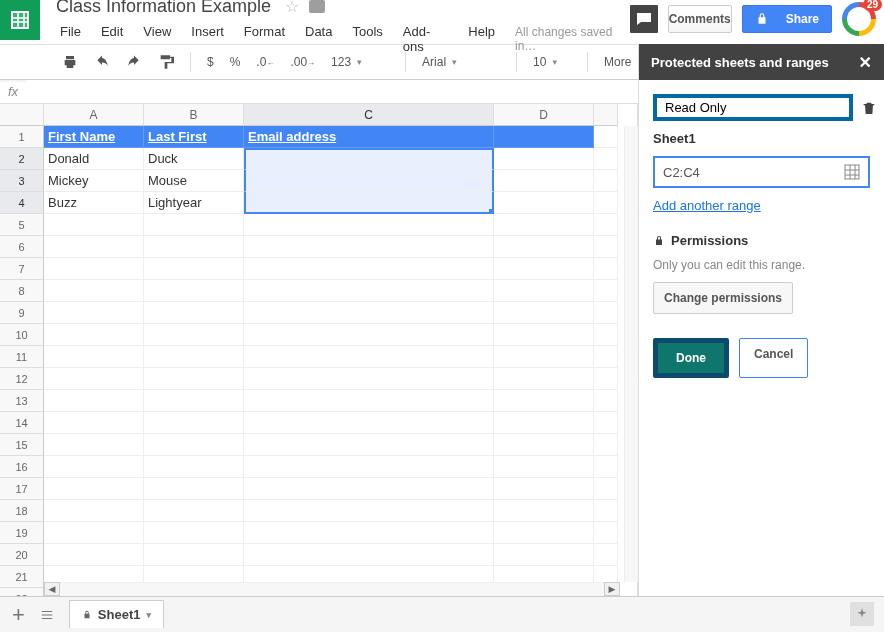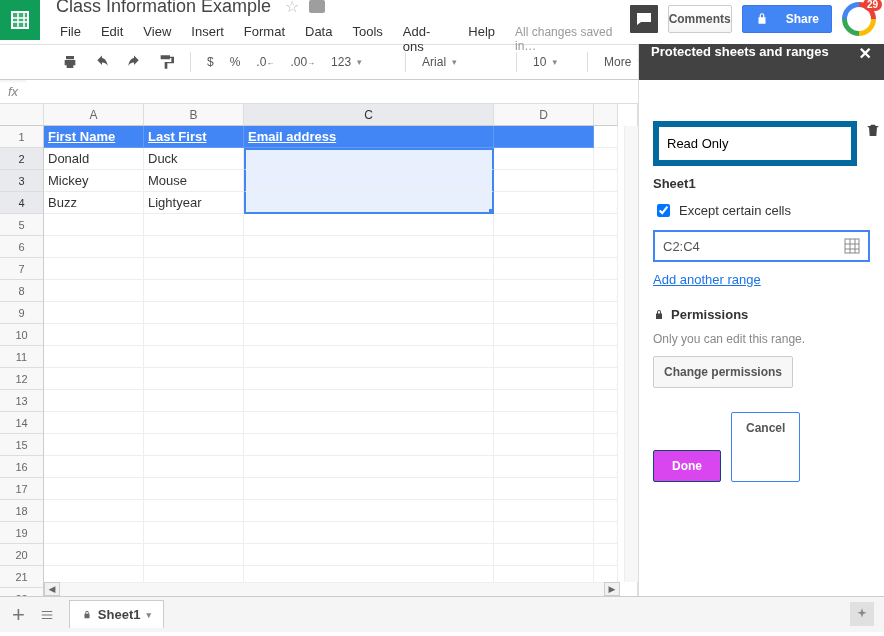--- a/index.html
+++ b/index.html
@@ -42,37 +42,37 @@
   .active-border-bottom { border-bottom:2px solid #4285f4; }
   .active-border-left { border-left:2px solid #4285f4; }
   .active-border-right { border-right:2px solid #4285f4; }
   .sel-handle { position:absolute; bottom:-3px; right:-3px; width:6px; height:6px; background:#4285f4; }
   .colhead.highlight, .rowhead.highlight { background:#e8eaed; color:#333; }
   .sheet-scroll-h { position:absolute; bottom:0; left:44px; right:18px; height:14px; display:flex; align-items:center; }
   .scroll-arrow { width:16px; height:14px; background:#f1f1f1; border:1px solid #ccc; font-size:9px; text-align:center; line-height:12px; color:#666; cursor:pointer; }
   .scroll-track-h { flex:1; height:14px; background:#f7f7f7; border-top:1px solid #eee; }
   .sheet-scroll-v { position:absolute; top:22px; bottom:14px; right:0; width:14px; background:#f7f7f7; border-left:1px solid #eee; }
   .sidebar { width:246px; background:#fff; border-left:1px solid #ddd; display:flex; flex-direction:column; }
-  .sidebar-head { background:#424242; color:#fff; height:36px; display:flex; align-items:flex-start; padding:0 12px; font-size:13px; font-weight:bold; }
+  .sidebar-head { background:#424242; color:#fff; height:36px; display:flex; align-items:center; padding:0 12px; font-size:13px; font-weight:bold; }
   .sidebar-close { margin-left:auto; cursor:pointer; font-size:16px; }
   .sidebar-body { padding:14px; display:flex; flex-direction:column; gap:10px; font-size:13px; }
   .desc-row { display:flex; align-items:center; gap:8px; }
-  .desc-input { flex:1; border:6px solid #0369a1; padding:9px 8px; font-size:13px;margin-top:27px; }
+  .desc-input { flex:1; border:4px solid #0369a1; padding:2px 8px; font-size:13px; }
   .trash { cursor:pointer; }
   .sheet-name { font-weight:bold; }
   .cb-row { display:flex; align-items:center; gap:6px; }
   .range-row { border:2px solid #4285f4; padding:6px 8px; display:flex; align-items:center; gap:6px; }
   .range-text { flex:1; color:#555; }
   .grid-icon { cursor:pointer; }
   .add-range { color:#1a73e8; text-decoration:underline; cursor:pointer; font-size:13px; }
   .perm-title { display:flex; align-items:center; gap:6px; font-weight:bold; margin-top:10px; }
   .perm-desc { color:#888; font-size:12px; }
   .change-perm { border:1px solid #ccc; background:#f7f7f7; padding:8px 10px; font-size:12px; font-weight:bold; color:#555; width:fit-content; cursor:pointer; border-radius:2px; }
   .sb-actions { display:flex; gap:10px; margin-top:14px; }
-  .done-btn { background:#d946ef; color:#fff; border:1px solid #0c4a6e; padding:8px 18px; font-weight:bold; font-size:12px; border-radius:2px; cursor:pointer;margin-top:38px; }
+  .done-btn { background:#0f766e; color:#fff; border:5px solid #0c4a6e; padding:8px 18px; font-weight:bold; font-size:12px; border-radius:2px; cursor:pointer; }
   .cancel-btn { border:1px solid #3b82f6; padding:8px 14px; background:#fff; font-size:12px; color:#555; font-weight:bold; border-radius:2px; cursor:pointer; }
   .bottombar { height:36px; border-top:1px solid #ccc; background:#f5f5f5; display:flex; align-items:center; padding:0 12px; gap:14px; position:relative; }
   .add-sheet { font-size:22px; color:#777; cursor:pointer; }
   .menu-sheets { cursor:pointer; color:#777; }
   .sheet-tab { background:#fff; border:1px solid #ccc; border-bottom:none; padding:6px 12px; display:flex; align-items:center; gap:6px; font-size:13px; font-weight:bold; color:#444; cursor:pointer; margin-top:-1px; }
   .tab-caret { font-size:9px; color:#888; }
   .explore { position:absolute; right:10px; bottom:6px; width:24px; height:24px; background:#e0e0e0; display:flex; align-items:center; justify-content:center; cursor:pointer; }
   svg { display:block; }
 </style>
 </head>
@@ -343,24 +343,20 @@
     <div class="sidebar-body">
       <div class="desc-row">
         <input class="desc-input" value="Read Only" style="">
         <span class="trash">
           <svg width="16" height="18" viewBox="0 0 24 24">
               <path d="M6 7h12l-1 14H7zM9 4h6l1 2H8zM4 6h16v2H4z" fill="#444"></path>
             </svg>
         </span>
       </div>
       <div class="sheet-name">Sheet1</div>
-      <label class="cb-row">
-        <input type="checkbox" checked="" style="">
-        <span>Except certain cells</span>
-      </label>
       <div class="range-row">
         <span class="range-text">C2:C4</span>
         <span class="grid-icon">
           <svg width="16" height="16" viewBox="0 0 16 16">
               <rect x="1" y="1" width="14" height="14" fill="none" stroke="#888"></rect>
               <path d="M1 6h14M1 11h14M6 1v14M11 1v14" stroke="#888"></path>
             </svg>
         </span>
       </div>
       <span class="add-range">Add another range</span>

